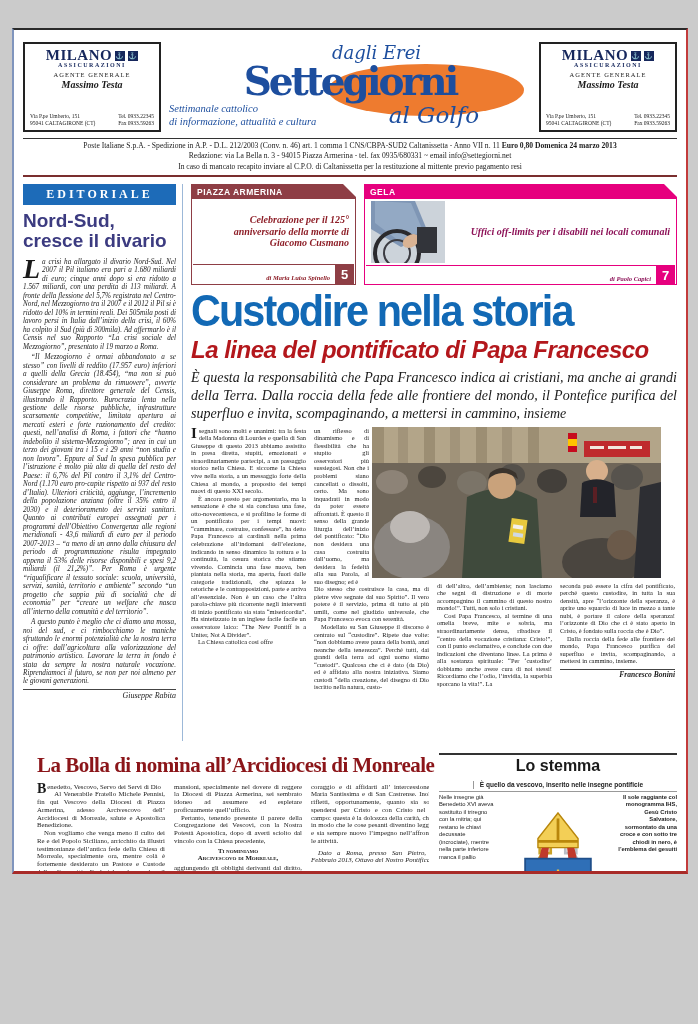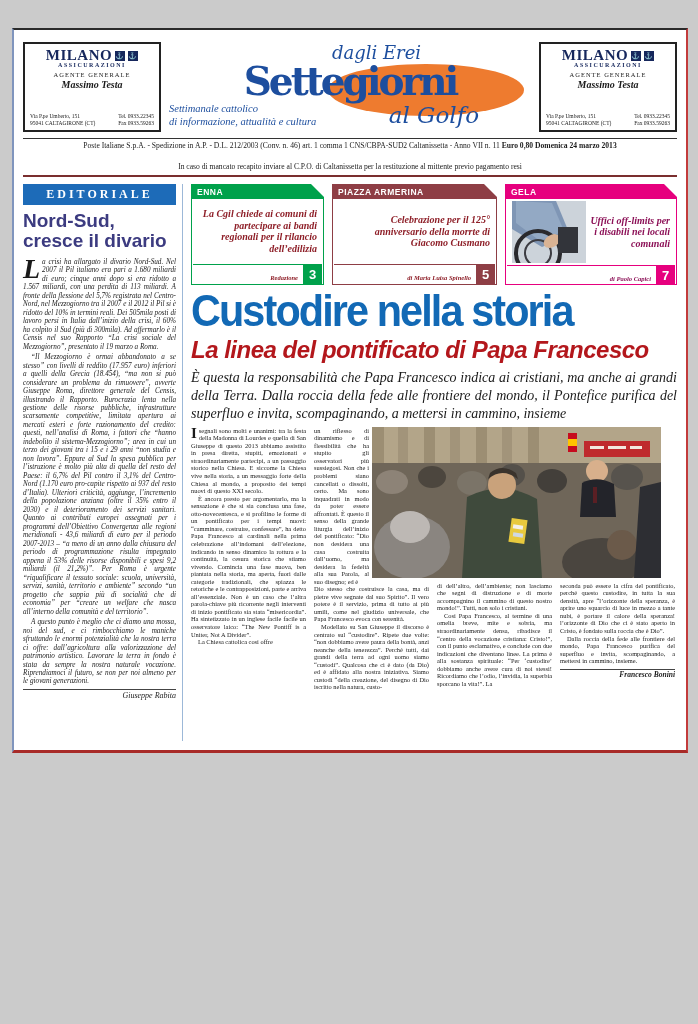--- a/index.html
+++ b/index.html
@@ -1,17 +1,17 @@
 <!DOCTYPE html>
 <html><head>
 <meta charset="utf-8">
 <style>
   * { margin:0; padding:0; box-sizing:border-box; }
   body { background:#cbcbcb; font-family:"Liberation Serif", serif; color:#1a1a1a; }
-  .page { position:relative; width:676px; margin:28px 10px 0 12px; height:725px; background:#fff;
+  .page { position:relative; width:676px; margin:28px 10px 0 12px; height:846px; background:#fff;
           border-top:2px solid #2a2a2a; border-left:2px solid #8095bd; border-right:2px solid #c23b3b;
           border-bottom:3px solid #a82b28; overflow:hidden; padding:0 9px; }
 
   
   .header-row { display:flex; gap:8px; padding-top:12px; height:104px; }
   .ad-box { width:138px; height:90px; border:2px solid #222; padding:3px 5px 2px; display:flex; flex-direction:column; text-align:center; background:#fff; }
   .ad-brand-row { display:flex; justify-content:center; align-items:center; gap:3px; }
   .ad-brand { font-weight:bold; font-size:15px; color:#16275c; letter-spacing:.5px; }
   .ad-logo { width:10px; height:10px; background:#16275c; color:#fff; font-size:7px; line-height:10px; text-align:center; }
   .ad-sub { font-size:6px; letter-spacing:1.5px; color:#16275c; font-weight:bold; margin-top:-2px;}
@@ -143,48 +143,38 @@
 95041 CALTAGIRONE (CT)</span>
         <span>Tel. 0933.22345
 Fax 0933.59263</span>
       </div>
     </div>
   </div>
 
   <div class="postal">
     <span>Poste Italiane S.p.A. - Spedizione in A.P. - D.L. 212/2003 (Conv. n. 46) art. 1 comma 1 CNS/CBPA-SUD2 Caltanissetta - Anno VII n. 11</span>
     <b>Euro 0,80 Domenica 24 marzo 2013</b><br>
-    <br>
+    <span>Redazione: via La Bella n. 3 - 94015 Piazza Armerina - tel. fax 0935/680331 ~ email info@settegiorni.net</span><br>
     <span>In caso di mancato recapito inviare al C.P.O. di Caltanissetta per la restituzione al mittente previo pagamento resi</span>
   </div>
 
   <div class="content-row">
     <aside class="editorial">
       <div class="edit-bar">EDITORIALE</div>
       <h3 class="edit-title">Nord-Sud,
 cresce il divario</h3>
       <p class="edit-p"><span class="dropcap">L</span><span>a crisi ha allargato il divario Nord-Sud. Nel 2007 il Pil italiano era pari a 1.680 miliardi di euro; cinque anni dopo si era ridotto a 1.567 miliardi, con una perdita di 113 miliardi. A fronte della flessione del 5,7% registrata nel Centro-Nord, nel Mezzogiorno tra il 2007 e il 2012 il Pil si è ridotto del 10% in termini reali. Dei 505mila posti di lavoro persi in Italia dall’inizio della crisi, il 60% ha colpito il Sud (più di 300mila). Ad affermarlo è il Censis nel suo Rapporto “La crisi sociale del Mezzogiorno”, presentato il 19 marzo a Roma.</span></p>
       <p class="edit-p ind">“Il Mezzogiorno è ormai abbandonato a se stesso” con livelli di reddito (17.957 euro) inferiori a quelli della Grecia (18.454), “ma non si può considerare un problema da rimuovere”, avverte Giuseppe Roma, direttore generale del Censis, illustrando il Rapporto. Burocrazia lenta nella gestione delle risorse pubbliche, infrastrutture scarsamente competitive, limitata apertura ai mercati esteri e forte razionamento del credito: questi, nell’analisi di Roma, i fattori che “hanno indebolito il sistema-Mezzogiorno”; area in cui un terzo dei giovani tra i 15 e i 29 anni “non studia e non lavora”. Eppure al Sud la spesa pubblica per l’istruzione è molto più alta di quella del resto del Paese: il 6,7% del Pil contro il 3,1% del Centro-Nord (1.170 euro pro-capite rispetto ai 937 del resto d’Italia). Ulteriori criticità, aggiunge, l’incremento della popolazione anziana (oltre il 35% entro il 2030) e il deterioramento dei servizi sanitari. Quanto ai contributi europei assegnati per i programmi dell’Obiettivo Convergenza alle regioni meridionali - 43,6 miliardi di euro per il periodo 2007-2013 – “a meno di un anno dalla chiusura del periodo di programmazione risulta impegnato appena il 53% delle risorse disponibili e spesi 9,2 miliardi (il 21,2%)”. Per Roma è urgente “riqualificare il tessuto sociale: scuola, università, servizi, sanità, territorio e ambiente” secondo “un progetto che sappia più di socialità che di economia” per “creare un welfare che nasca all’interno della comunità e del territorio”.</p>
       <p class="edit-p ind">A questo punto è meglio che ci diamo una mossa, noi del sud, e ci rimbocchiamo le maniche sfruttando le enormi potenzialità che la nostra terra ci offre: dall’agricoltura alla valorizzazione del patrimonio artistico. Lavorare la terra in fondo è stata da sempre la nostra naturale vocazione. Riprendiamoci il futuro, se non per noi almeno per le giovani generazioni.</p>
       <div class="edit-sig">Giuseppe Rabita</div>
     </aside>
 
     <div class="main-col">
 
       <div class="promo-row">
-        <div class="promo" style="--c:#00a14b; --t:#8e1f28; width:133px;">
-          <div class="promo-tab">ENNA</div>
-          <div class="promo-body">
-            <div class="promo-title">La Cgil chiede ai comuni di partecipare ai bandi regionali per il rilancio dell’edilizia</div>
-          </div>
-          <div class="promo-foot">
-            <span class="promo-author">Redazione</span>
-            <span class="promo-page">3</span>
-          </div>
-        </div>
 
         <div class="promo" style="--c:#8e3e45; --t:#8e1f28; width:165px;">
           <div class="promo-tab">PIAZZA ARMERINA</div>
           <div class="promo-body">
             <div class="promo-title">Celebrazione per il 125° anniversario della morrte di Giacomo Cusmano</div>
           </div>
           <div class="promo-foot">
             <span class="promo-author">di Maria Luisa Spinello</span>
             <span class="promo-page">5</span>
           </div>

